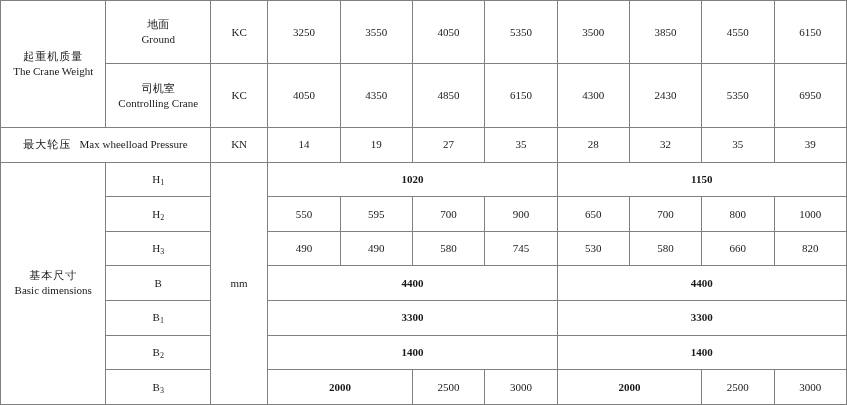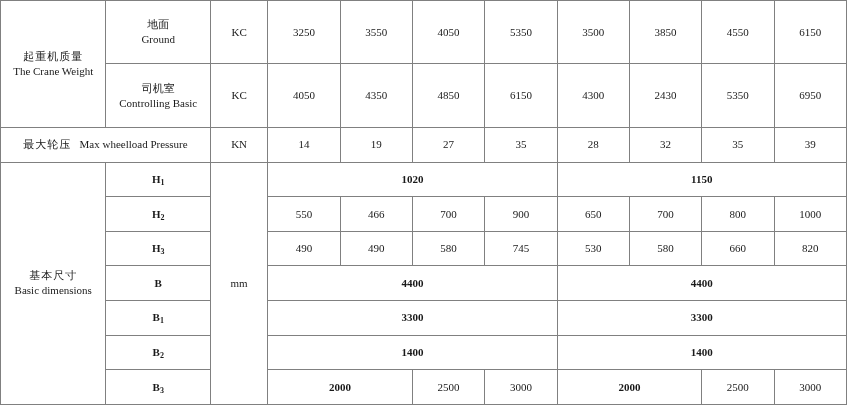--- a/index.html
+++ b/index.html
@@ -47,21 +47,20 @@
     font-size: 11px;
   }
   td.sub-label .cn {
     display: block;
   }
   td.sub-label .en {
     display: block;
   }
   td.dim-name {
     font-size: 11px;
-    font-weight: bold;
   }
   td.dim-name sub {
     font-size: 8px;
     vertical-align: baseline;
     position: relative;
     top: 2px;
   }
   td.num {
     font-size: 11px;
   }
@@ -109,21 +108,21 @@
       <td class="num">5350</td>
       <td class="num">3500</td>
       <td class="num">3850</td>
       <td class="num">4550</td>
       <td class="num">6150</td>
     </tr>
 
     <tr>
       <td class="sub-label">
         <span class="cn">司机室</span>
-        <span class="en">Controlling Basic</span>
+        <span class="en">Controlling Crane</span>
       </td>
       <td class="unit-cell">KC</td>
       <td class="num">4050</td>
       <td class="num">4350</td>
       <td class="num">4850</td>
       <td class="num">6150</td>
       <td class="num">4300</td>
       <td class="num">2430</td>
       <td class="num">5350</td>
       <td class="num">6950</td>
@@ -153,21 +152,21 @@
       </td>
       <td class="dim-name"><span>H</span><sub>1</sub></td>
       <td class="unit-cell" rowspan="7">mm</td>
       <td class="span-val" colspan="4">1020</td>
       <td class="span-val" colspan="4">1150</td>
     </tr>
 
     <tr>
       <td class="dim-name"><span>H</span><sub>2</sub></td>
       <td class="num">550</td>
-      <td class="num">466</td>
+      <td class="num">595</td>
       <td class="num">700</td>
       <td class="num">900</td>
       <td class="num">650</td>
       <td class="num">700</td>
       <td class="num">800</td>
       <td class="num">1000</td>
     </tr>
 
     <tr>
       <td class="dim-name"><span>H</span><sub>3</sub></td>

